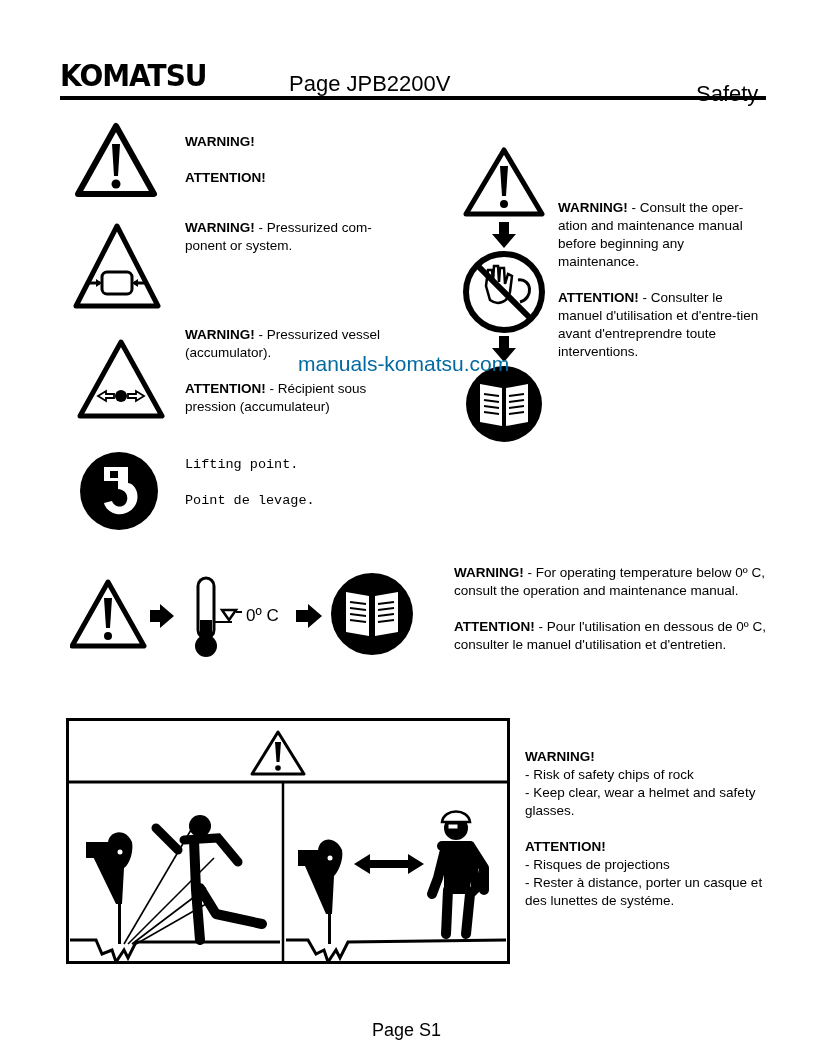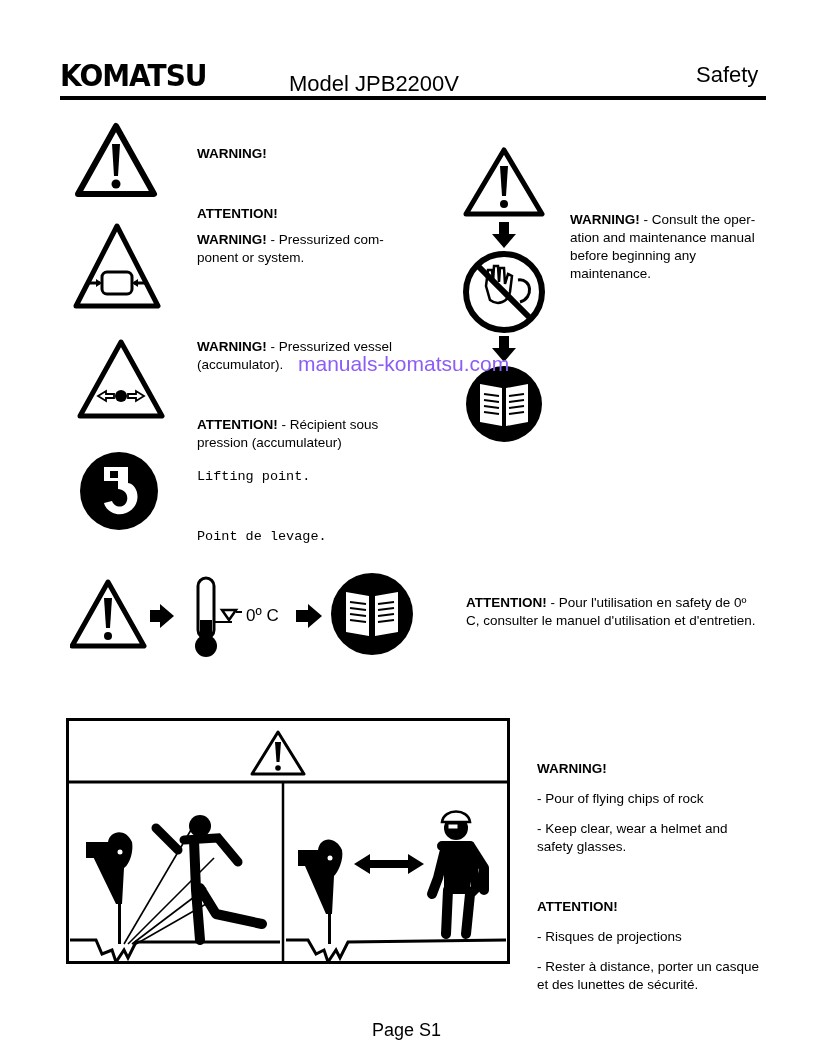--- a/index.html
+++ b/index.html
@@ -2,35 +2,35 @@
 <html><head>
 <meta charset="utf-8">
 <style>
   html, body { margin:0; padding:0; background:#fff; }
   body { width:816px; height:1056px; position:relative; overflow:hidden;
          font-family:"Liberation Sans", sans-serif; color:#000; }
   .abs { position:absolute; }
   .hdr-logo { left:60px; top:62px; font-family:"DejaVu Sans", sans-serif; font-weight:900;
               font-size:28px; letter-spacing:-1px; transform:scaleY(1.05); line-height:30px; }
   .hdr-model { left:289px; top:71px; font-size:22px; line-height:26px; }
-  .hdr-title { left:696px; top:62px; font-size:22px; line-height:26px;text-align:right; }
+  .hdr-title { left:696px; top:81px; font-size:22px; line-height:26px;text-align:right; }
   .hdr-rule { left:60px; top:96px; width:706px; height:4px; background:#000; }
   .txt { font-size:13.5px; line-height:18px; }
-  .txt p { margin:12px; }
+  .txt p { margin:0; }
   .txt b { font-weight:bold; }
   .gap { height:18px; }
-  .watermark { left:298px; top:352px; font-size:21px; line-height:24px; color:#8b5cf6; z-index:5; }
+  .watermark { left:298px; top:352px; font-size:21px; line-height:24px; color:#0369a1; z-index:5; }
   .pagenum { left:372px; top:996px; font-size:18px;margin-top:24px; }
   svg { display:block; }
 </style>
 </head>
 <body>
 
 <div class="abs hdr-logo">KOMATSU</div>
-<div class="abs hdr-model">Model JPB2200V</div>
+<div class="abs hdr-model">Page JPB2200V</div>
 <div class="abs hdr-title">Safety</div>
 <div class="abs hdr-rule"></div>
 
 <div class="abs" style="left:74px;top:122px;">
   <svg width="84" height="76" viewBox="0 0 84 76">
     <polygon points="42,4 80,72 4,72" fill="none" stroke="#000" stroke-width="6" stroke-linejoin="round"></polygon>
     <path d="M38 22 L46 22 L44 54 L40 54 Z" fill="#000"></path>
     <circle cx="42" cy="62" r="4.5" fill="#000"></circle>
   </svg>
 </div>
@@ -113,20 +113,21 @@
       <line x1="47" y1="250" x2="62" y2="248"></line>
         <line x1="47" y1="256" x2="62" y2="254"></line>
       <line x1="47" y1="262" x2="62" y2="260"></line>
         <line x1="47" y1="268" x2="62" y2="266"></line>
     </g>
   </svg>
 </div>
 <div class="abs txt" style="left:558px;top:199px;width:210px;">
   <p><b>WARNING!</b><span> - Consult the oper-ation and maintenance manual before beginning any maintenance.</span></p>
   <div class="gap"></div>
+  <p><b>ATTENTION!</b><span> - Consulter le manuel d'utilisation et d'entre-tien avant d'entreprendre toute interventions.</span></p>
 </div>
 
 <div class="abs" style="left:70px;top:572px;">
   <svg width="345" height="90" viewBox="0 0 345 90">
 
     <polygon points="38,10 74,74 2,74" fill="none" stroke="#000" stroke-width="5" stroke-linejoin="round"></polygon>
     <path d="M34 26 L42 26 L40 56 L36 56 Z" fill="#000"></path>
     <circle cx="38" cy="64" r="4" fill="#000"></circle>
 
     <rect x="80" y="38" width="12" height="12" fill="#000"></rect>
@@ -152,22 +153,23 @@
         <line x1="280" y1="48" x2="296" y2="50"></line>
       <line x1="308" y1="32" x2="324" y2="30"></line>
         <line x1="308" y1="38" x2="324" y2="36"></line>
       <line x1="308" y1="44" x2="324" y2="42"></line>
         <line x1="308" y1="50" x2="324" y2="48"></line>
     </g>
   </svg>
 </div>
 <div class="abs" style="left:246px;top:606px;font-size:17px;font-weight:normal;">0º C</div>
 <div class="abs txt" style="left:454px;top:564px;width:315px;">
-  <div class="gap"></div>
-  <p><b>ATTENTION!</b><span> - Pour l'utilisation en safety de 0º C, consulter le manuel d'utilisation et d'entretien.</span></p>
+  <p><b>WARNING!</b><span> - For operating temperature below 0º C, consult the operation and maintenance manual.</span></p>
+  <div class="gap"></div>
+  <p><b>ATTENTION!</b><span> - Pour l'utilisation en dessous de 0º C, consulter le manuel d'utilisation et d'entretien.</span></p>
 </div>
 
 <div class="abs" style="left:66px;top:718px;">
   <svg width="444" height="246" viewBox="0 0 444 246">
     <rect x="1.5" y="1.5" width="441" height="243" fill="#fff" stroke="#000" stroke-width="3"></rect>
     <line x1="1" y1="64" x2="443" y2="64" stroke="#000" stroke-width="3"></line>
     <line x1="217" y1="64" x2="217" y2="245" stroke="#000" stroke-width="2.5"></line>
 
     <polygon points="212,14 238,56 186,56" fill="none" stroke="#000" stroke-width="3" stroke-linejoin="round"></polygon>
     <path d="M209 24 L215 24 L213.5 44 L210.5 44 Z" fill="#000"></path>
@@ -203,21 +205,21 @@
 
     <circle cx="390" cy="110" r="12" fill="#000"></circle>
     <path d="M376 104 C378 90 402 90 404 104 Z" fill="#fff" stroke="#000" stroke-width="2.5"></path>
     <rect x="382" y="106" width="10" height="5" fill="#fff" stroke="#000" stroke-width="1"></rect>
     <path d="M376 128 L404 128 L410 170 L404 176 L400 216 M380 128 L372 160 L366 176 M382 172 L380 216 M404 128 L418 150 L418 172" fill="none" stroke="#000" stroke-width="10" stroke-linecap="round" stroke-linejoin="round"></path>
     <rect x="378" y="128" width="26" height="48" fill="#000"></rect>
   </svg>
 </div>
 <div class="abs txt" style="left:525px;top:748px;width:250px;">
   <p><b>WARNING!</b></p>
-  <p>- Pour of flying chips of rock</p>
+  <p>- Risk of safety chips of rock</p>
   <p>- Keep clear, wear a helmet and safety glasses.</p>
   <div class="gap"></div>
   <p><b>ATTENTION!</b></p>
   <p>- Risques de projections</p>
-  <p>- Rester à distance, porter un casque et des lunettes de sécurité.</p>
+  <p>- Rester à distance, porter un casque et des lunettes de systéme.</p>
 </div>
 
 <div class="abs pagenum">Page S1</div>
 
 </body></html>

